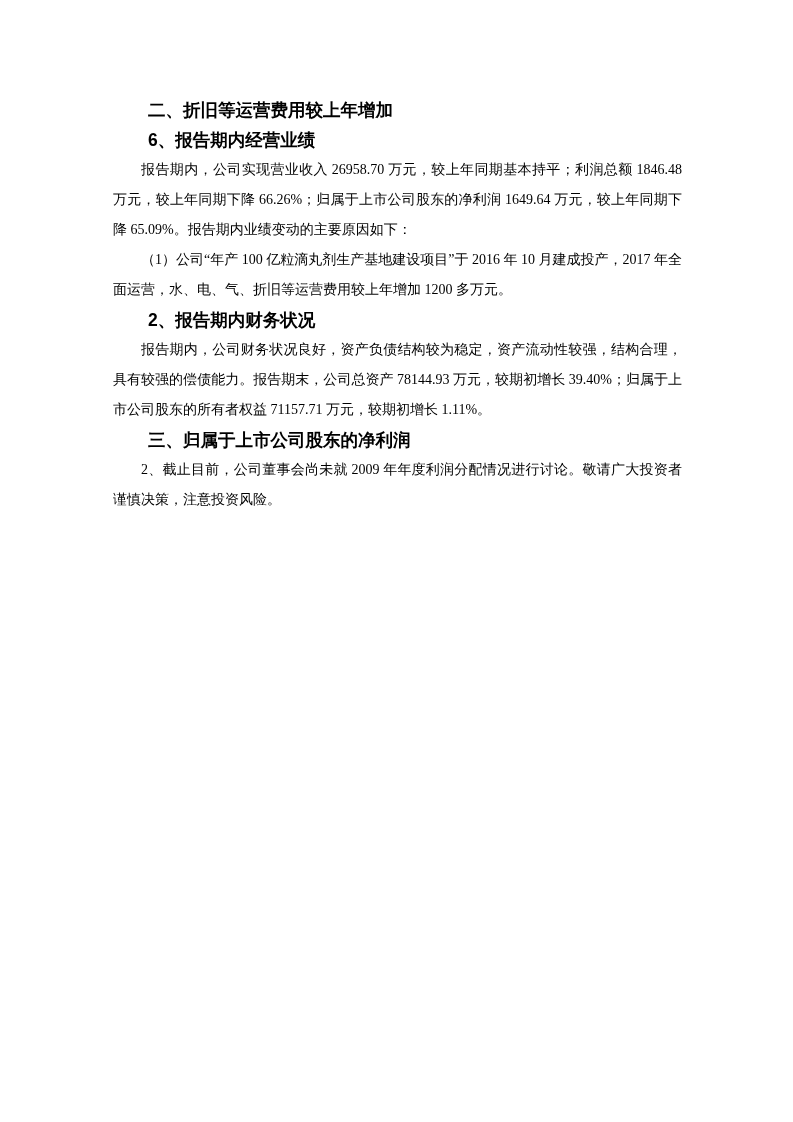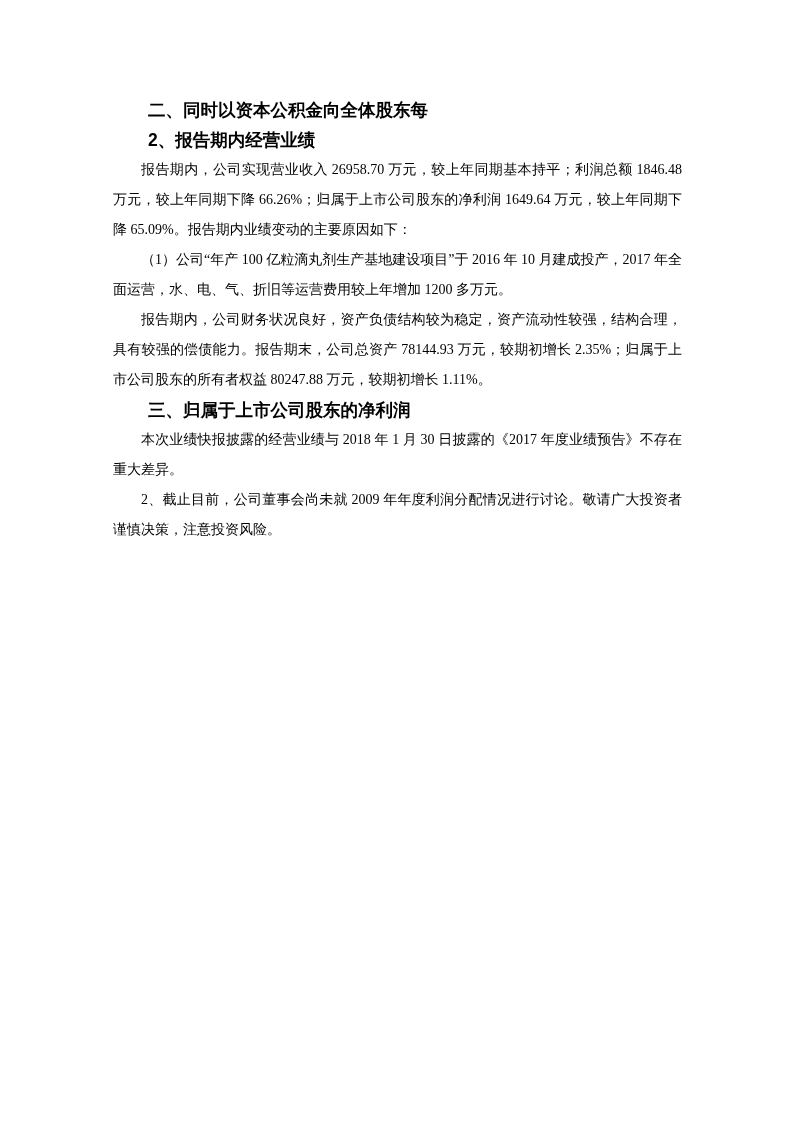--- a/index.html
+++ b/index.html
@@ -45,22 +45,22 @@
     font-size: 14px;
     line-height: 30px;
     text-indent: 2em;
   }
 </style>
 </head>
 <body>
 
 <div class="page">
   <div class="content">
-      <div class="heading-1">二、同时以资本公积金向全体股东每</div>
-      <div class="heading-2">2、报告期内经营业绩</div>
+      <div class="heading-1">二、折旧等运营费用较上年增加</div>
+      <div class="heading-2">6、报告期内经营业绩</div>
       <div class="paragraph">报告期内，公司实现营业收入 26958.70 万元，较上年同期基本持平；利润总额 1846.48 万元，较上年同期下降 66.26%；归属于上市公司股东的净利润 1649.64 万元，较上年同期下降 65.09%。报告期内业绩变动的主要原因如下：</div>
       <div class="paragraph">（1）公司“年产 100 亿粒滴丸剂生产基地建设项目”于 2016 年 10 月建成投产，2017 年全面运营，水、电、气、折旧等运营费用较上年增加 1200 多万元。</div>
-      <div class="paragraph">报告期内，公司财务状况良好，资产负债结构较为稳定，资产流动性较强，结构合理，具有较强的偿债能力。报告期末，公司总资产 78144.93 万元，较期初增长 2.35%；归属于上市公司股东的所有者权益 80247.88 万元，较期初增长 1.11%。</div>
+      <div class="heading-2">2、报告期内财务状况</div>
+      <div class="paragraph">报告期内，公司财务状况良好，资产负债结构较为稳定，资产流动性较强，结构合理，具有较强的偿债能力。报告期末，公司总资产 78144.93 万元，较期初增长 39.40%；归属于上市公司股东的所有者权益 71157.71 万元，较期初增长 1.11%。</div>
       <div class="heading-1">三、归属于上市公司股东的净利润</div>
-      <div class="paragraph">本次业绩快报披露的经营业绩与 2018 年 1 月 30 日披露的《2017 年度业绩预告》不存在重大差异。</div>
       <div class="paragraph">2、截止目前，公司董事会尚未就 2009 年年度利润分配情况进行讨论。敬请广大投资者谨慎决策，注意投资风险。</div>
     </div>
 </div>
 
 </body></html>

